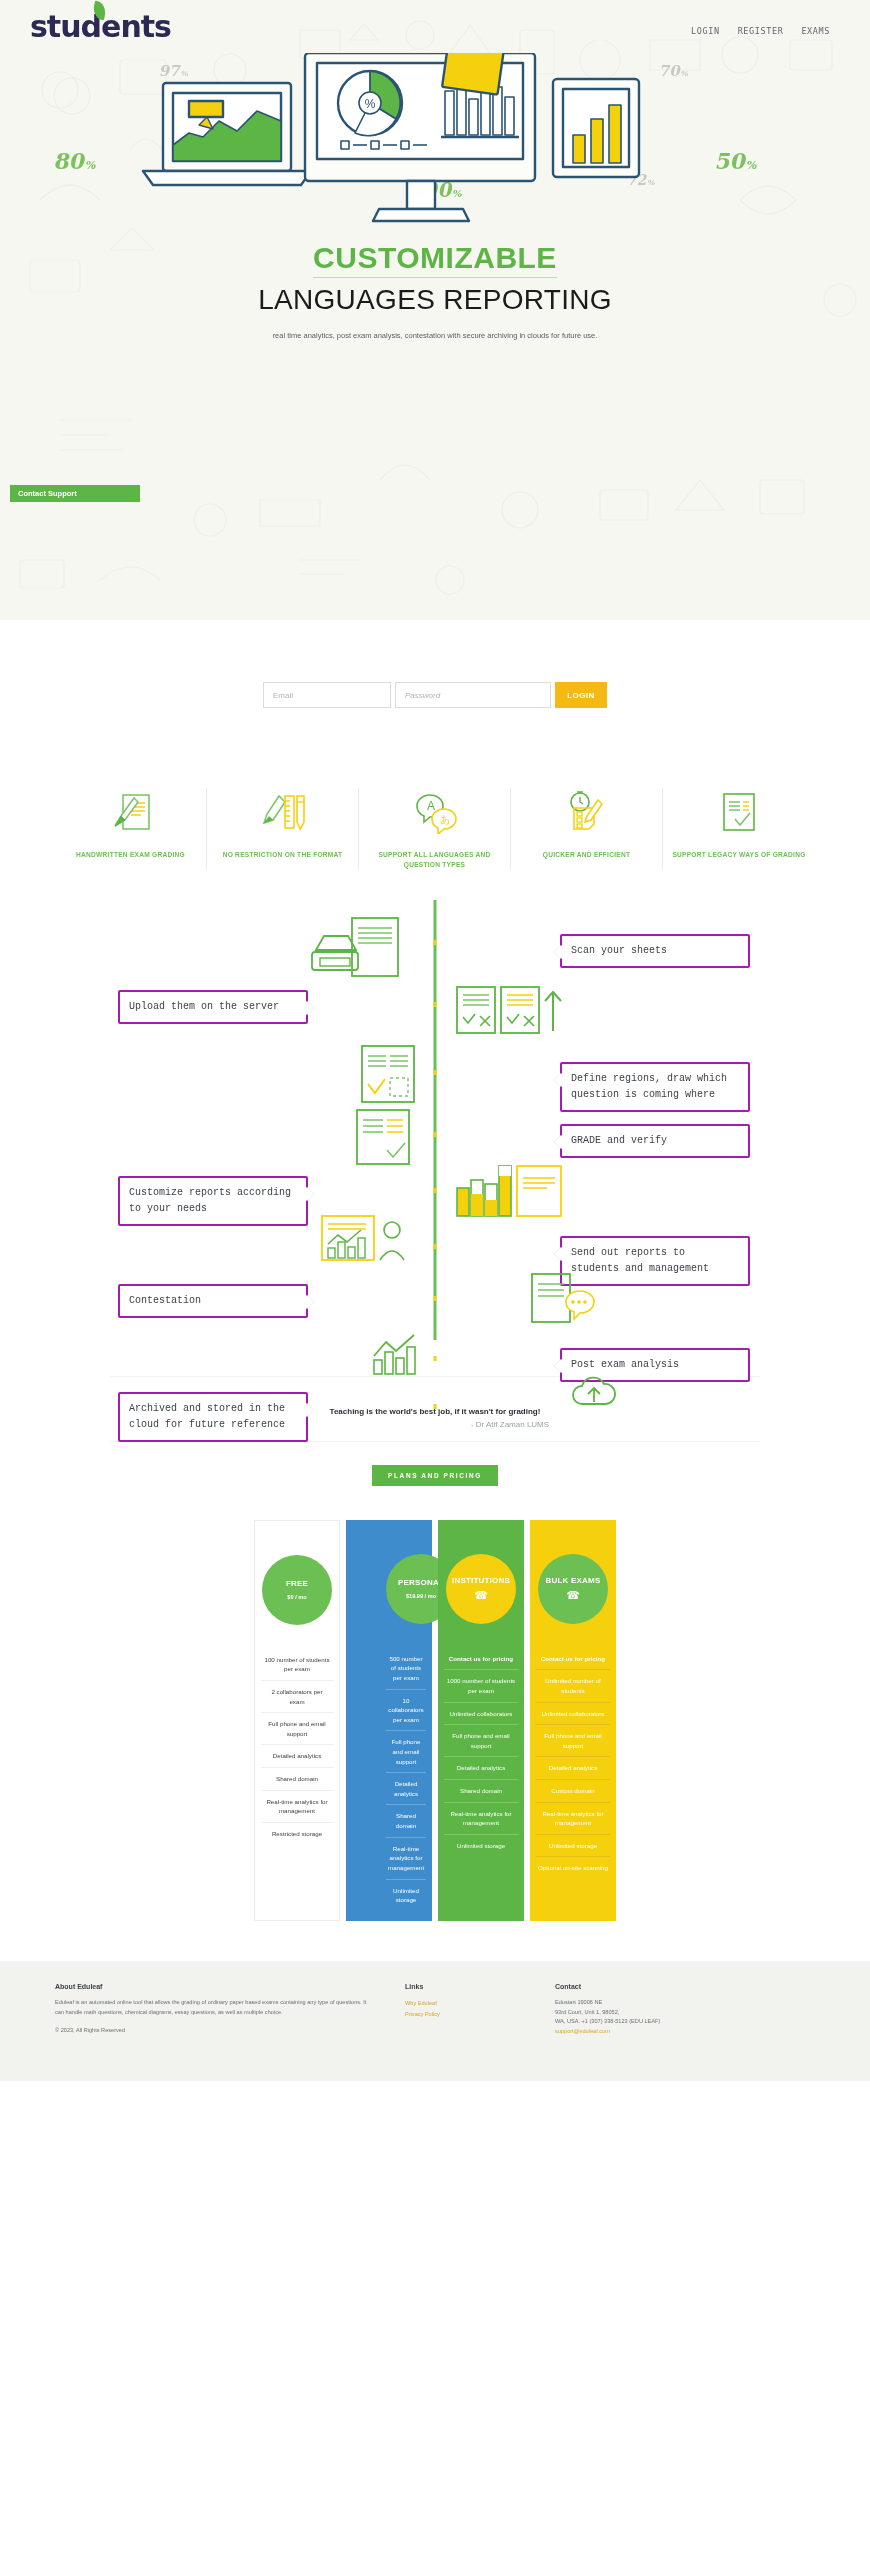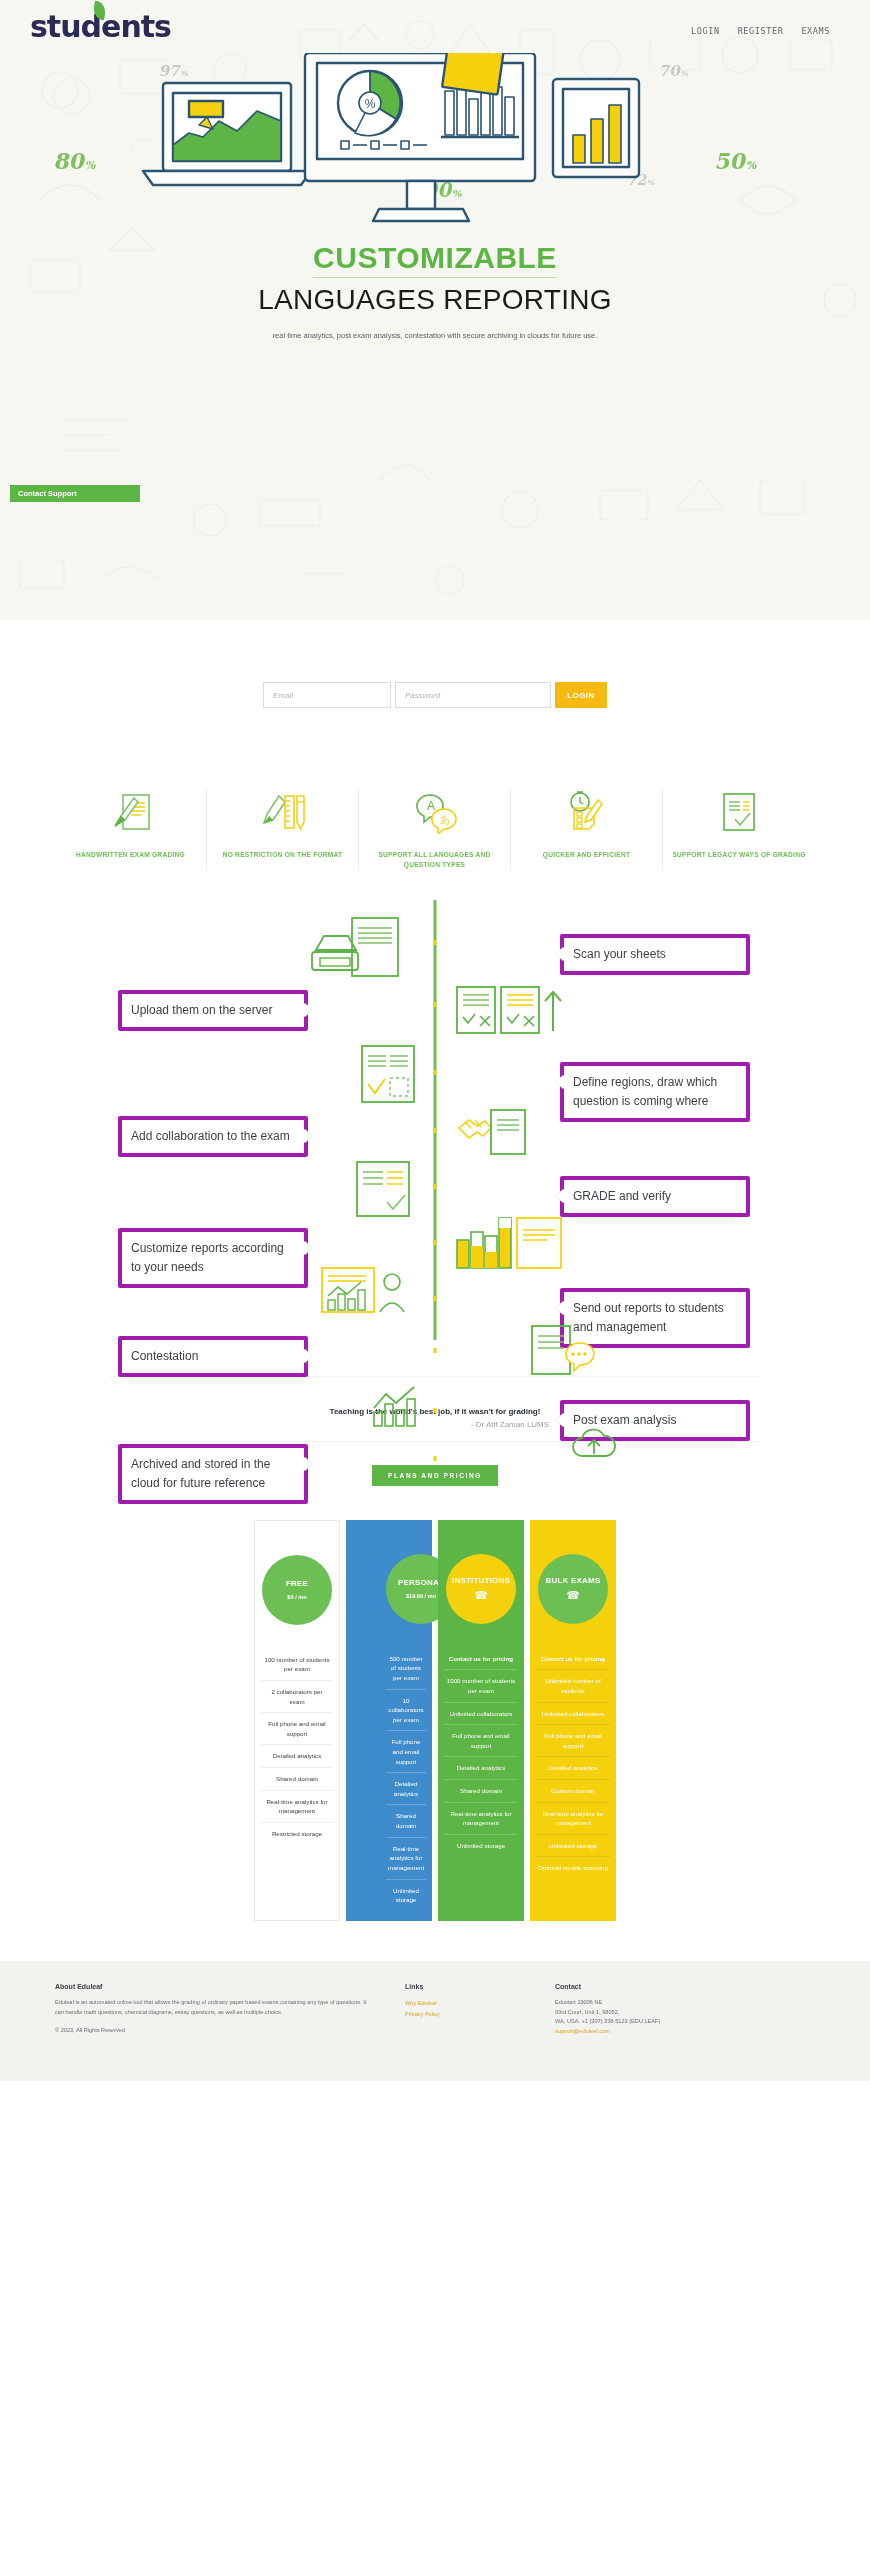--- a/index.html
+++ b/index.html
@@ -119,23 +119,23 @@
     height: 470px;
   }
   .tl-line {
     position:absolute; left:50%; top:0; bottom:30px;
     width:3px; background:#6cbf52; transform:translateX(-1.5px);
   }
   .tl-row { position:relative; height:52px; }
   .tl-box {
     position:absolute; top:7px;
     width:190px; min-height:34px;
-    border:4px solid #a21caf; background:#fff;
-    font-size:12px; color:#3c4248; line-height:1.6;
-    padding:7px 9px; border-radius:2px;
+    border:2px solid #a21caf; background:#fff;
+    font-size:10px; color:#3c4248; line-height:1.6;
+    padding:7px 9px; border-radius:2px;font-family:Liberation Mono, monospace;
   }
   .tl-box.left  { left:118px; }
   .tl-box.right { left:560px; }
   .tl-box.left:after, .tl-box.right:after {
     content:''; position:absolute; top:9px; width:0;height:0;
     border-top:7px solid transparent; border-bottom:7px solid transparent;
   }
   .tl-box.left:after  { right:-8px; border-left:8px solid #fff; filter:drop-shadow(1px 0 0 #ebebeb); }
   .tl-box.right:after { left:-8px;  border-right:8px solid #fff; filter:drop-shadow(-1px 0 0 #ebebeb); }
   .tl-icon { position:absolute; top:0; }
@@ -448,32 +448,20 @@
       <svg width="56" height="60" viewBox="0 0 56 60" fill="none">
         <rect x="2" y="2" width="52" height="56" stroke="#5cb544" stroke-width="1.8"></rect>
         <path d="M8 12h18M8 17h18M8 22h18M30 12h18M30 17h18M30 22h18" stroke="#7ec46a" stroke-width="1.4"></path>
         <path d="M8 40 l7 9 l10 -14" stroke="#f5d10d" stroke-width="2"></path>
         <rect x="30" y="34" width="18" height="18" stroke="#7ec46a" stroke-width="1.4" stroke-dasharray="3 3"></rect>
       </svg>
     </div>
     <div class="tl-box right" style="top:20px">Define regions, draw which question is coming where</div>
   </div>
 
-  <div class="tl-row" style="height:52px">
-    <div class="tl-dot" style="top:22px"></div>
-    <div class="tl-box left" style="top:10px">Add collaboration to the exam</div>
-    <div class="tl-icon right" style="left:455px;top:2px">
-      <svg width="76" height="50" viewBox="0 0 76 50" fill="none">
-        <path d="M4 20 l10 -8 l8 6 l8 -5 l6 7 l-8 8 l-6 -4 l-8 6 z" stroke="#f5d10d" stroke-width="1.6"></path>
-        <path d="M10 14 l6 6 M20 12 l6 7" stroke="#f5d10d" stroke-width="1.3"></path>
-        <rect x="36" y="2" width="34" height="44" stroke="#5cb544" stroke-width="1.8"></rect>
-        <path d="M42 12h22M42 17h22M42 22h22" stroke="#7ec46a" stroke-width="1.4"></path>
-      </svg>
-    </div>
-  </div>
 
   <div class="tl-row" style="height:56px">
     <div class="tl-dot" style="top:26px"></div>
     <div class="tl-icon left" style="left:355px;top:2px">
       <svg width="56" height="58" viewBox="0 0 56 58" fill="none">
         <rect x="2" y="2" width="52" height="54" stroke="#5cb544" stroke-width="1.8"></rect>
         <path d="M8 12h20M8 18h20M8 24h20" stroke="#7ec46a" stroke-width="1.6"></path>
         <path d="M32 12h16M32 18h16M32 24h16" stroke="#f5d10d" stroke-width="1.6"></path>
         <path d="M32 42 l6 7 l12 -14" stroke="#7ec46a" stroke-width="1.6"></path>
       </svg>

